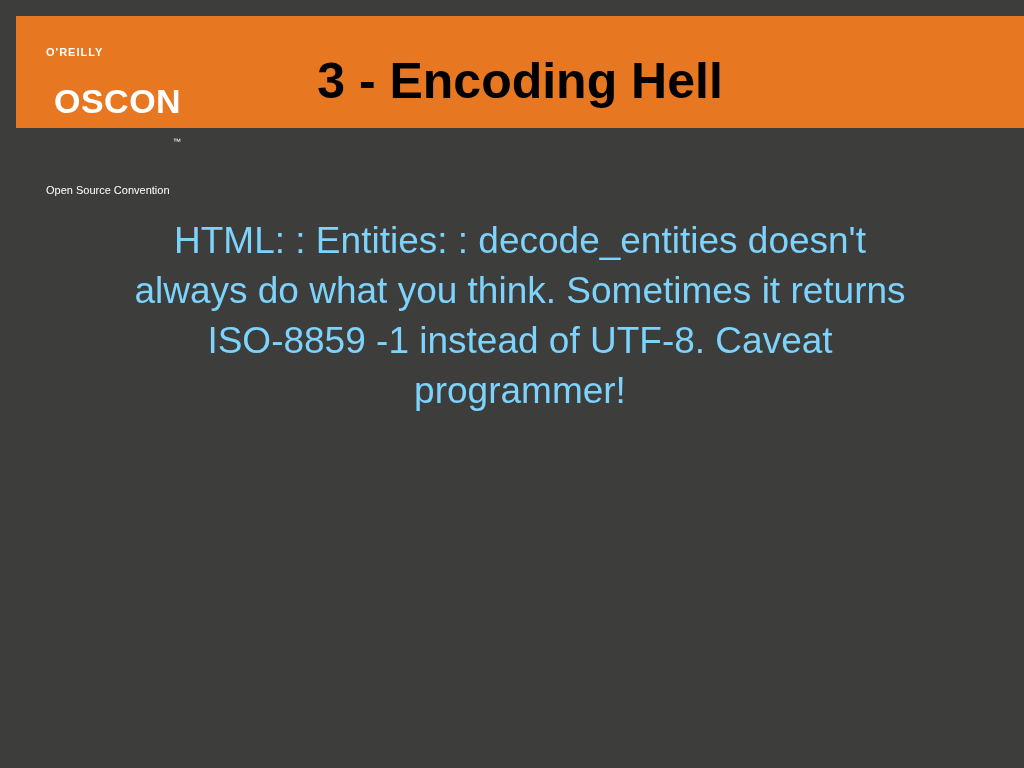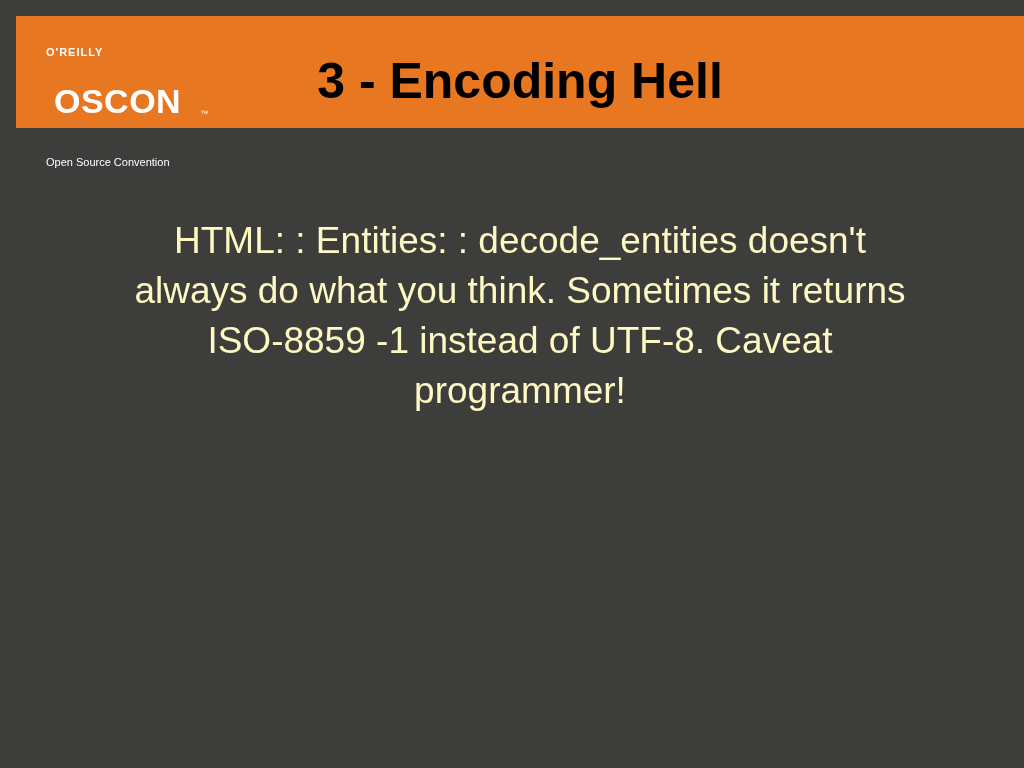--- a/index.html
+++ b/index.html
@@ -26,20 +26,21 @@
     letter-spacing: 1px;
   }
   .logo-oscon {
     font-size: 34px;
     font-weight: 900;
     letter-spacing: 0.5px;
     line-height: 1;
     margin-top: 2px;
     display: flex;
     align-items: flex-end;
+    flex-direction: column;
   }
   .logo-tm {
     font-size: 8px;
     font-weight: normal;
     margin-left: 3px;
     margin-top: 4px;
   }
   .logo-sub {
     font-size: 11px;
     font-weight: normal;
@@ -53,21 +54,21 @@
     text-align: center;
     font-size: 50px;
     font-weight: bold;
     color: #000000;
     font-family: Arial, Helvetica, sans-serif;
   }
   .body-area {
     padding: 80px 110px 0 110px;
   }
   .body-text {
-    color: #fef9c3;
+    color: #7dd3fc;
     font-size: 37px;
     line-height: 1.35;
     text-align: center;
     font-family: Arial, Helvetica, sans-serif;
   }
 </style>
 </head>
 <body>
 
 <div class="header">

